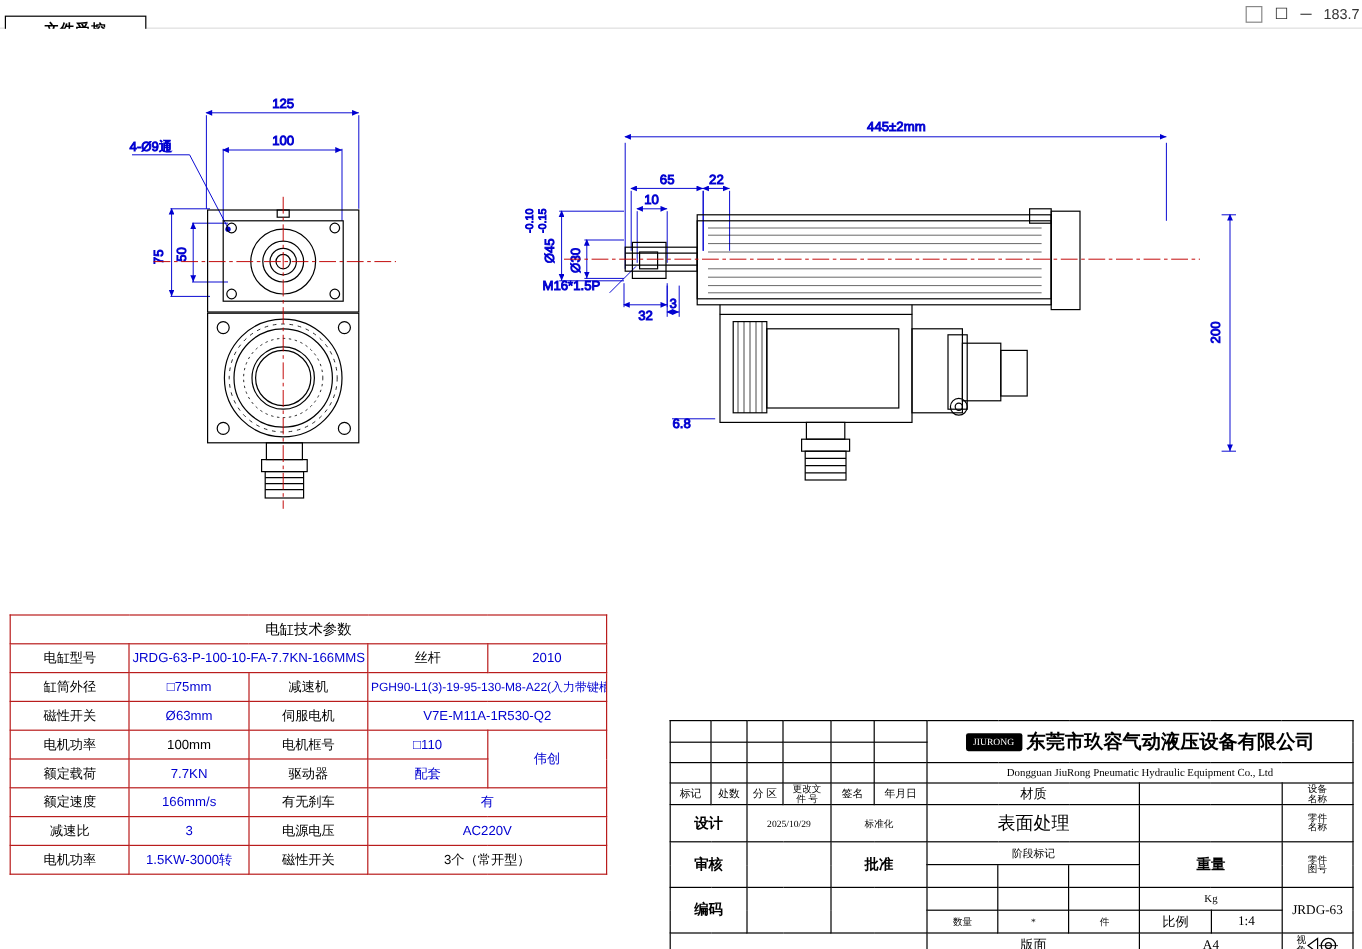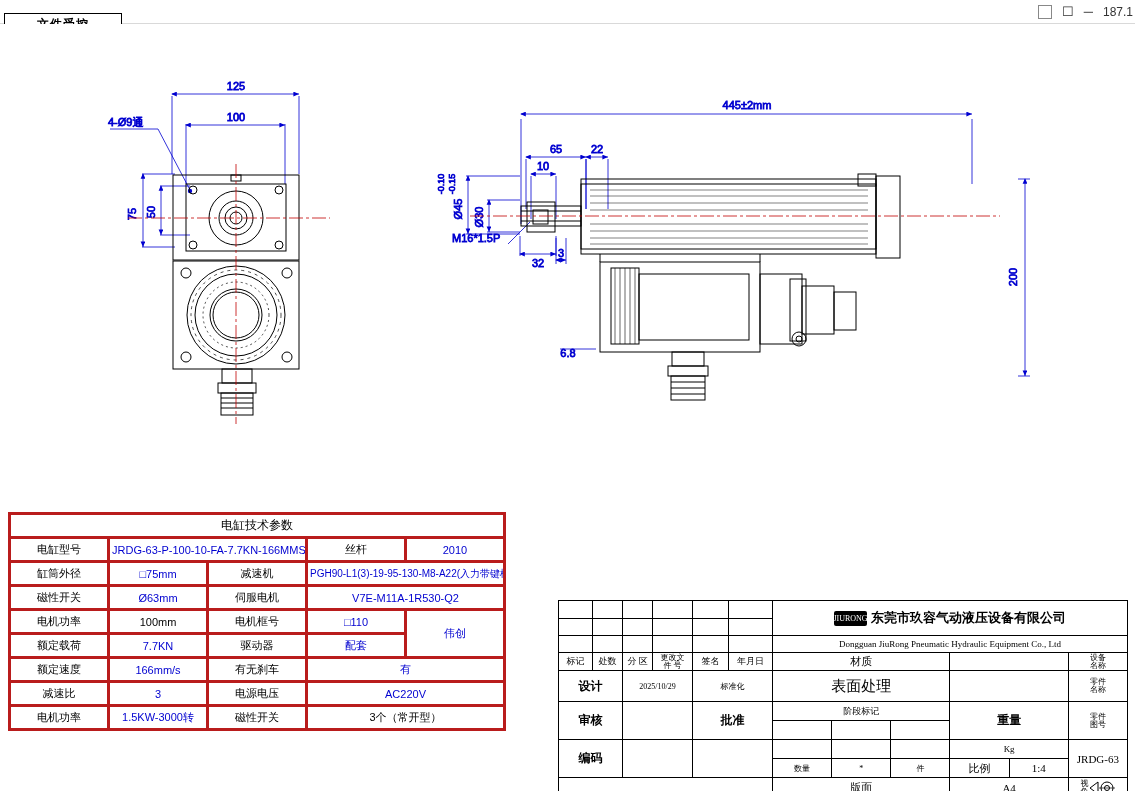--- a/index.html
+++ b/index.html
@@ -45,21 +45,21 @@
 
   
   #spec {
     position:absolute; left:8px; top:512px;
     width:498px;
     border-collapse:collapse;
     font-size:11px;
     table-layout:fixed;
   }
   #spec td, #spec th {
-    border:3px solid #b91c1c;
+    border:1px solid #b91c1c;
     height:24px;
     text-align:center;
     vertical-align:middle;
     padding:0 2px;
     font-weight:normal;
     white-space:nowrap;
     overflow:hidden;
   }
   #spec .hdr { font-size:12px; }
   #spec .blue { color:#0000d0; }
@@ -70,43 +70,43 @@
     font-size:9px;
   }
   #title-block table { border-collapse:collapse; width:100%; height:100%; table-layout:fixed; }
   #title-block td {
     border:1px solid #000;
     text-align:center; vertical-align:middle;
     padding:0 1px;
     font-family:"Liberation Serif", serif;
     white-space:nowrap; overflow:hidden;
   }
-  .cmpname { font-size:13px; font-weight:bold; color:#000; font-family:"Liberation Serif", serif;}
+  .cmpname { font-size:16px; font-weight:bold; color:#000; font-family:"Liberation Serif", serif;}
   .cmpname-en { font-size:9px; font-family:"Liberation Serif", serif;}
   .big { font-size:12px; font-weight:bold; }
   .med { font-size:11px; }
   .logo-wrap { display:flex; align-items:center; justify-content:center; gap:4px; }
   .logo-mark {
-    width:33px; height:15px; background:#000; color:#fff; font-size:8px;
+    width:47px; height:15px; background:#000; color:#fff; font-size:8px;
     display:flex; align-items:center; justify-content:center; border-radius:2px;
   }
   .proj-sym { display:flex; align-items:center; justify-content:center; gap:1px; }
 </style>
 </head>
 <body>
 
 <div id="topbar">
   <div id="doc-tab">
     <span>文件受控</span>
   </div>
   <div id="win-ctrls">
     <span class="box"></span>
     <span style="font-size:13px;">☐</span>
     <span style="font-size:13px;">─</span>
-    <span id="zoomlabel">187.1</span>
+    <span id="zoomlabel">183.7</span>
   </div>
 </div>
 
 <div id="canvas">
 <svg class="draw" viewBox="0 0 1135 767">
   <defs>
     <marker id="ar" markerWidth="8" markerHeight="8" refX="7" refY="3" orient="auto">
       <path d="M0,0 L7,3 L0,6 z" fill="#0000d0"></path>
     </marker>
     <marker id="arS" markerWidth="8" markerHeight="8" refX="1" refY="3" orient="auto">

